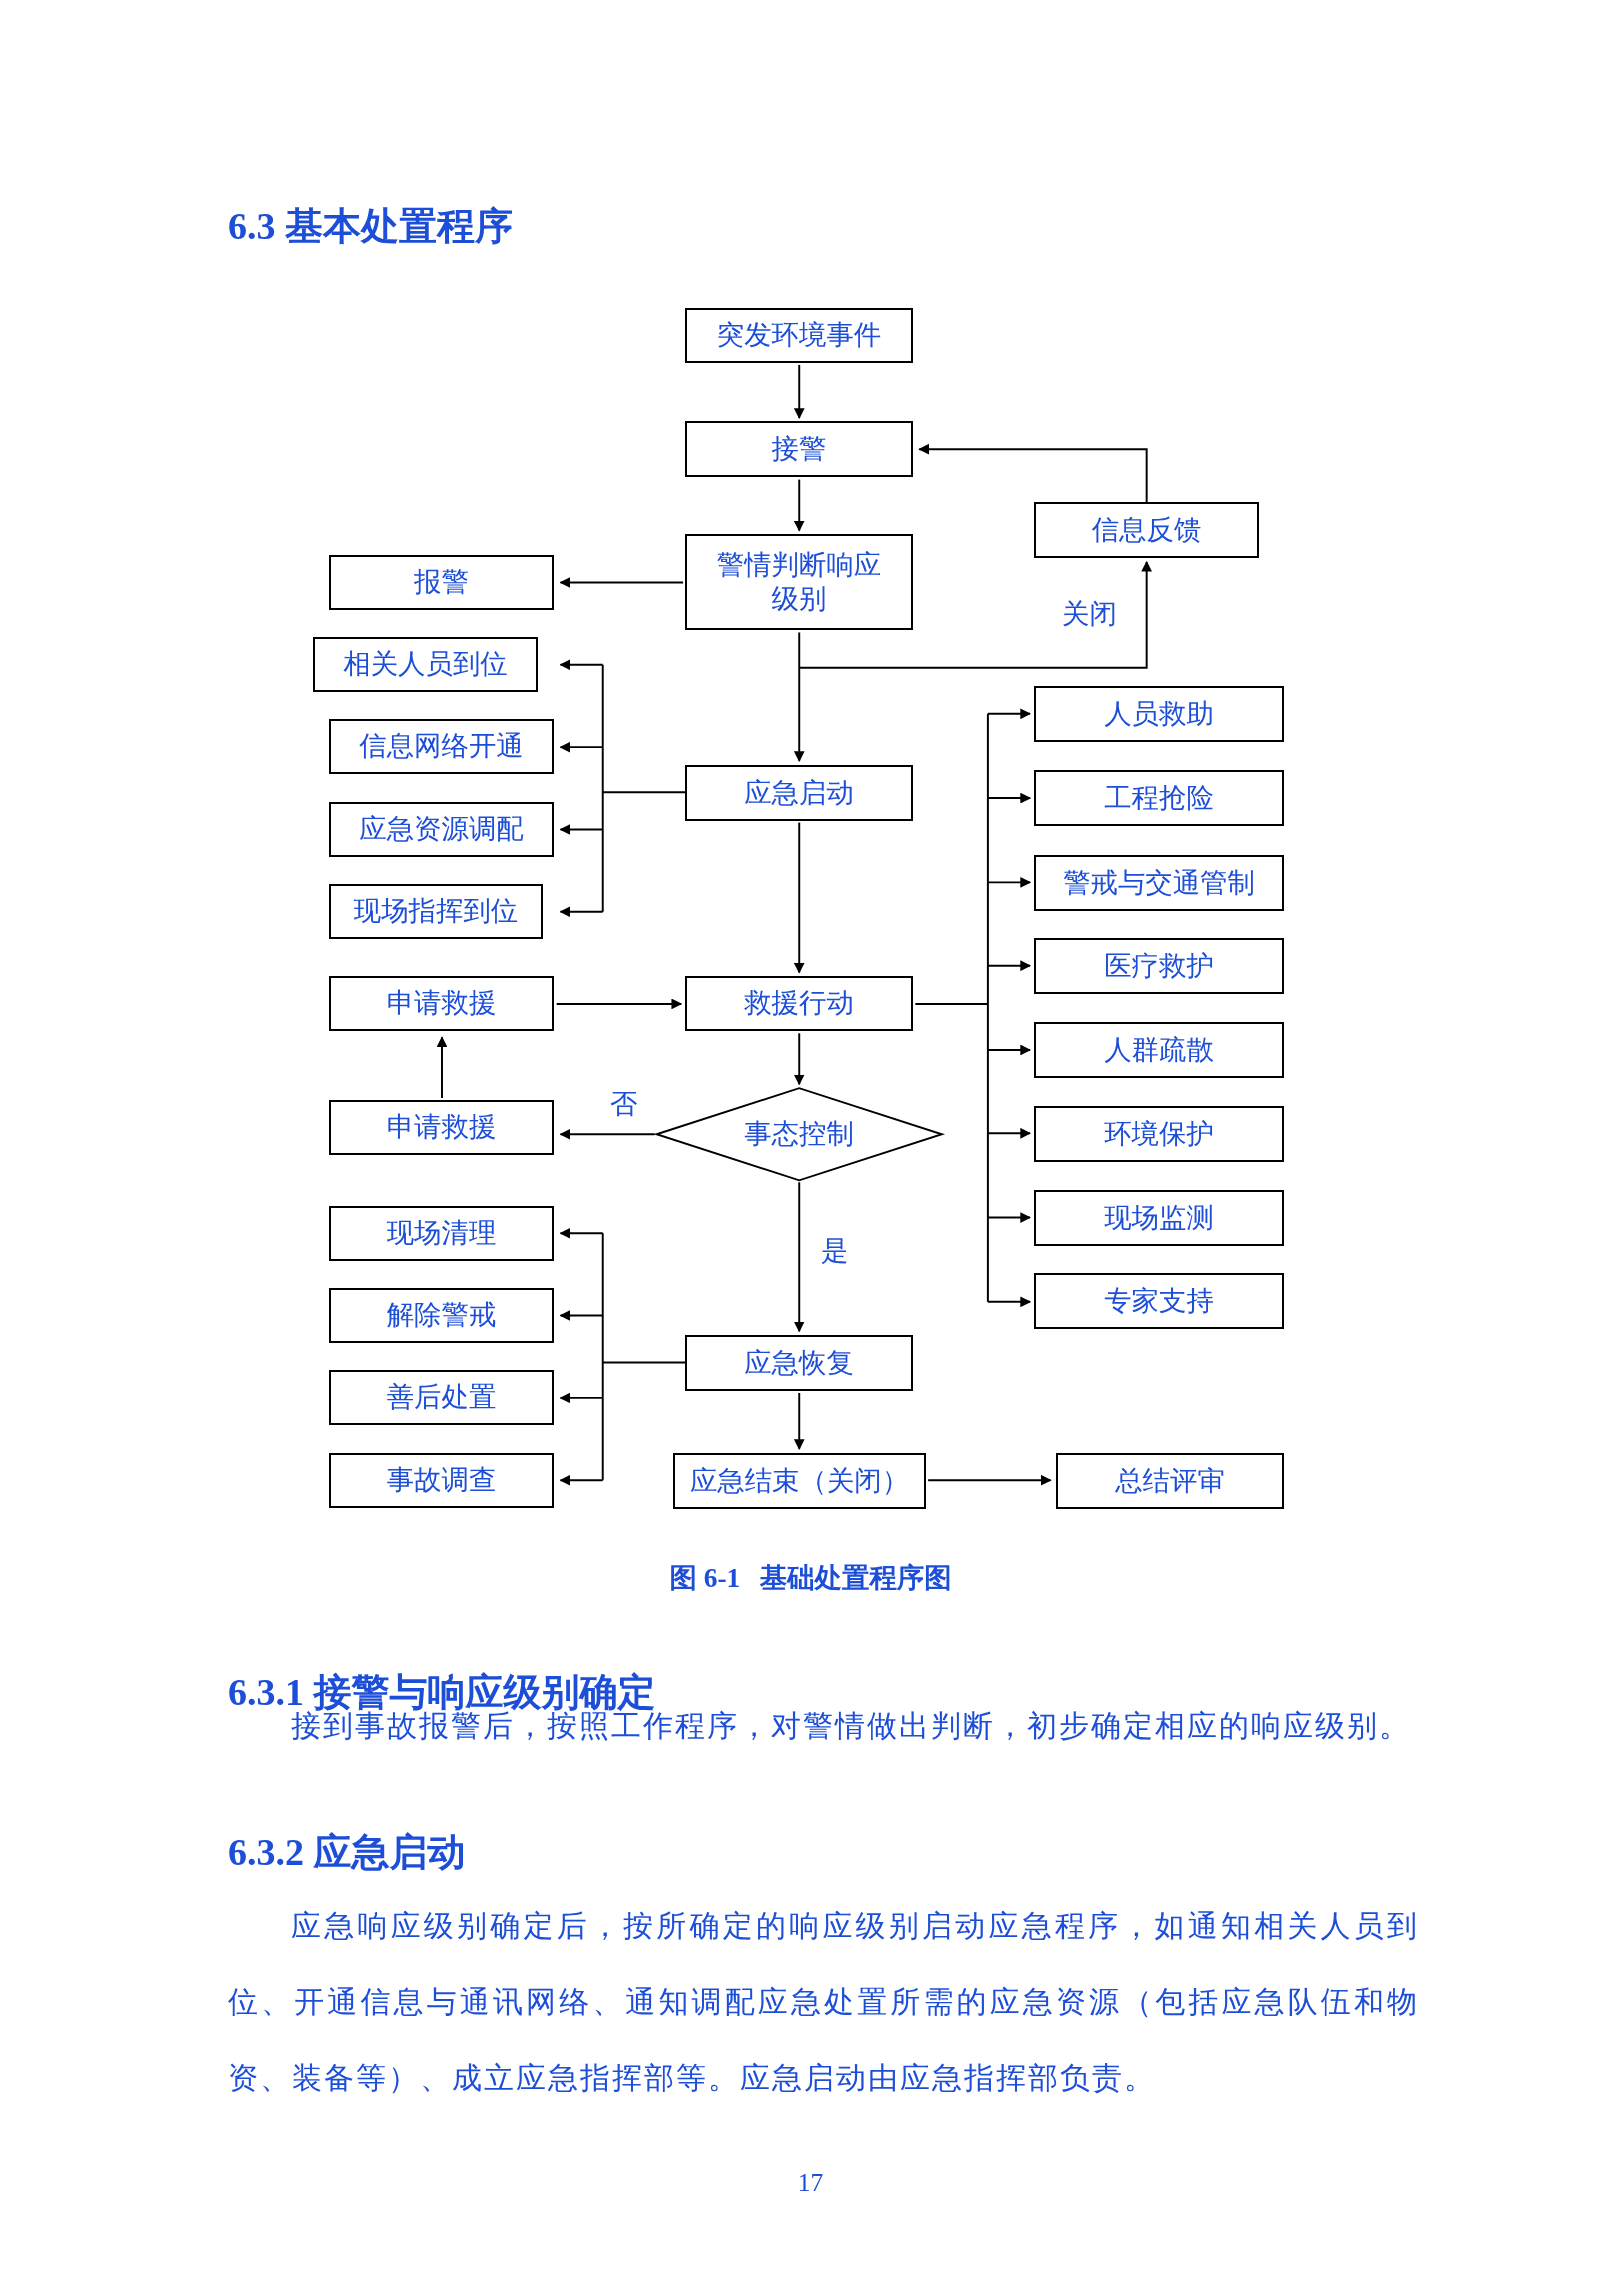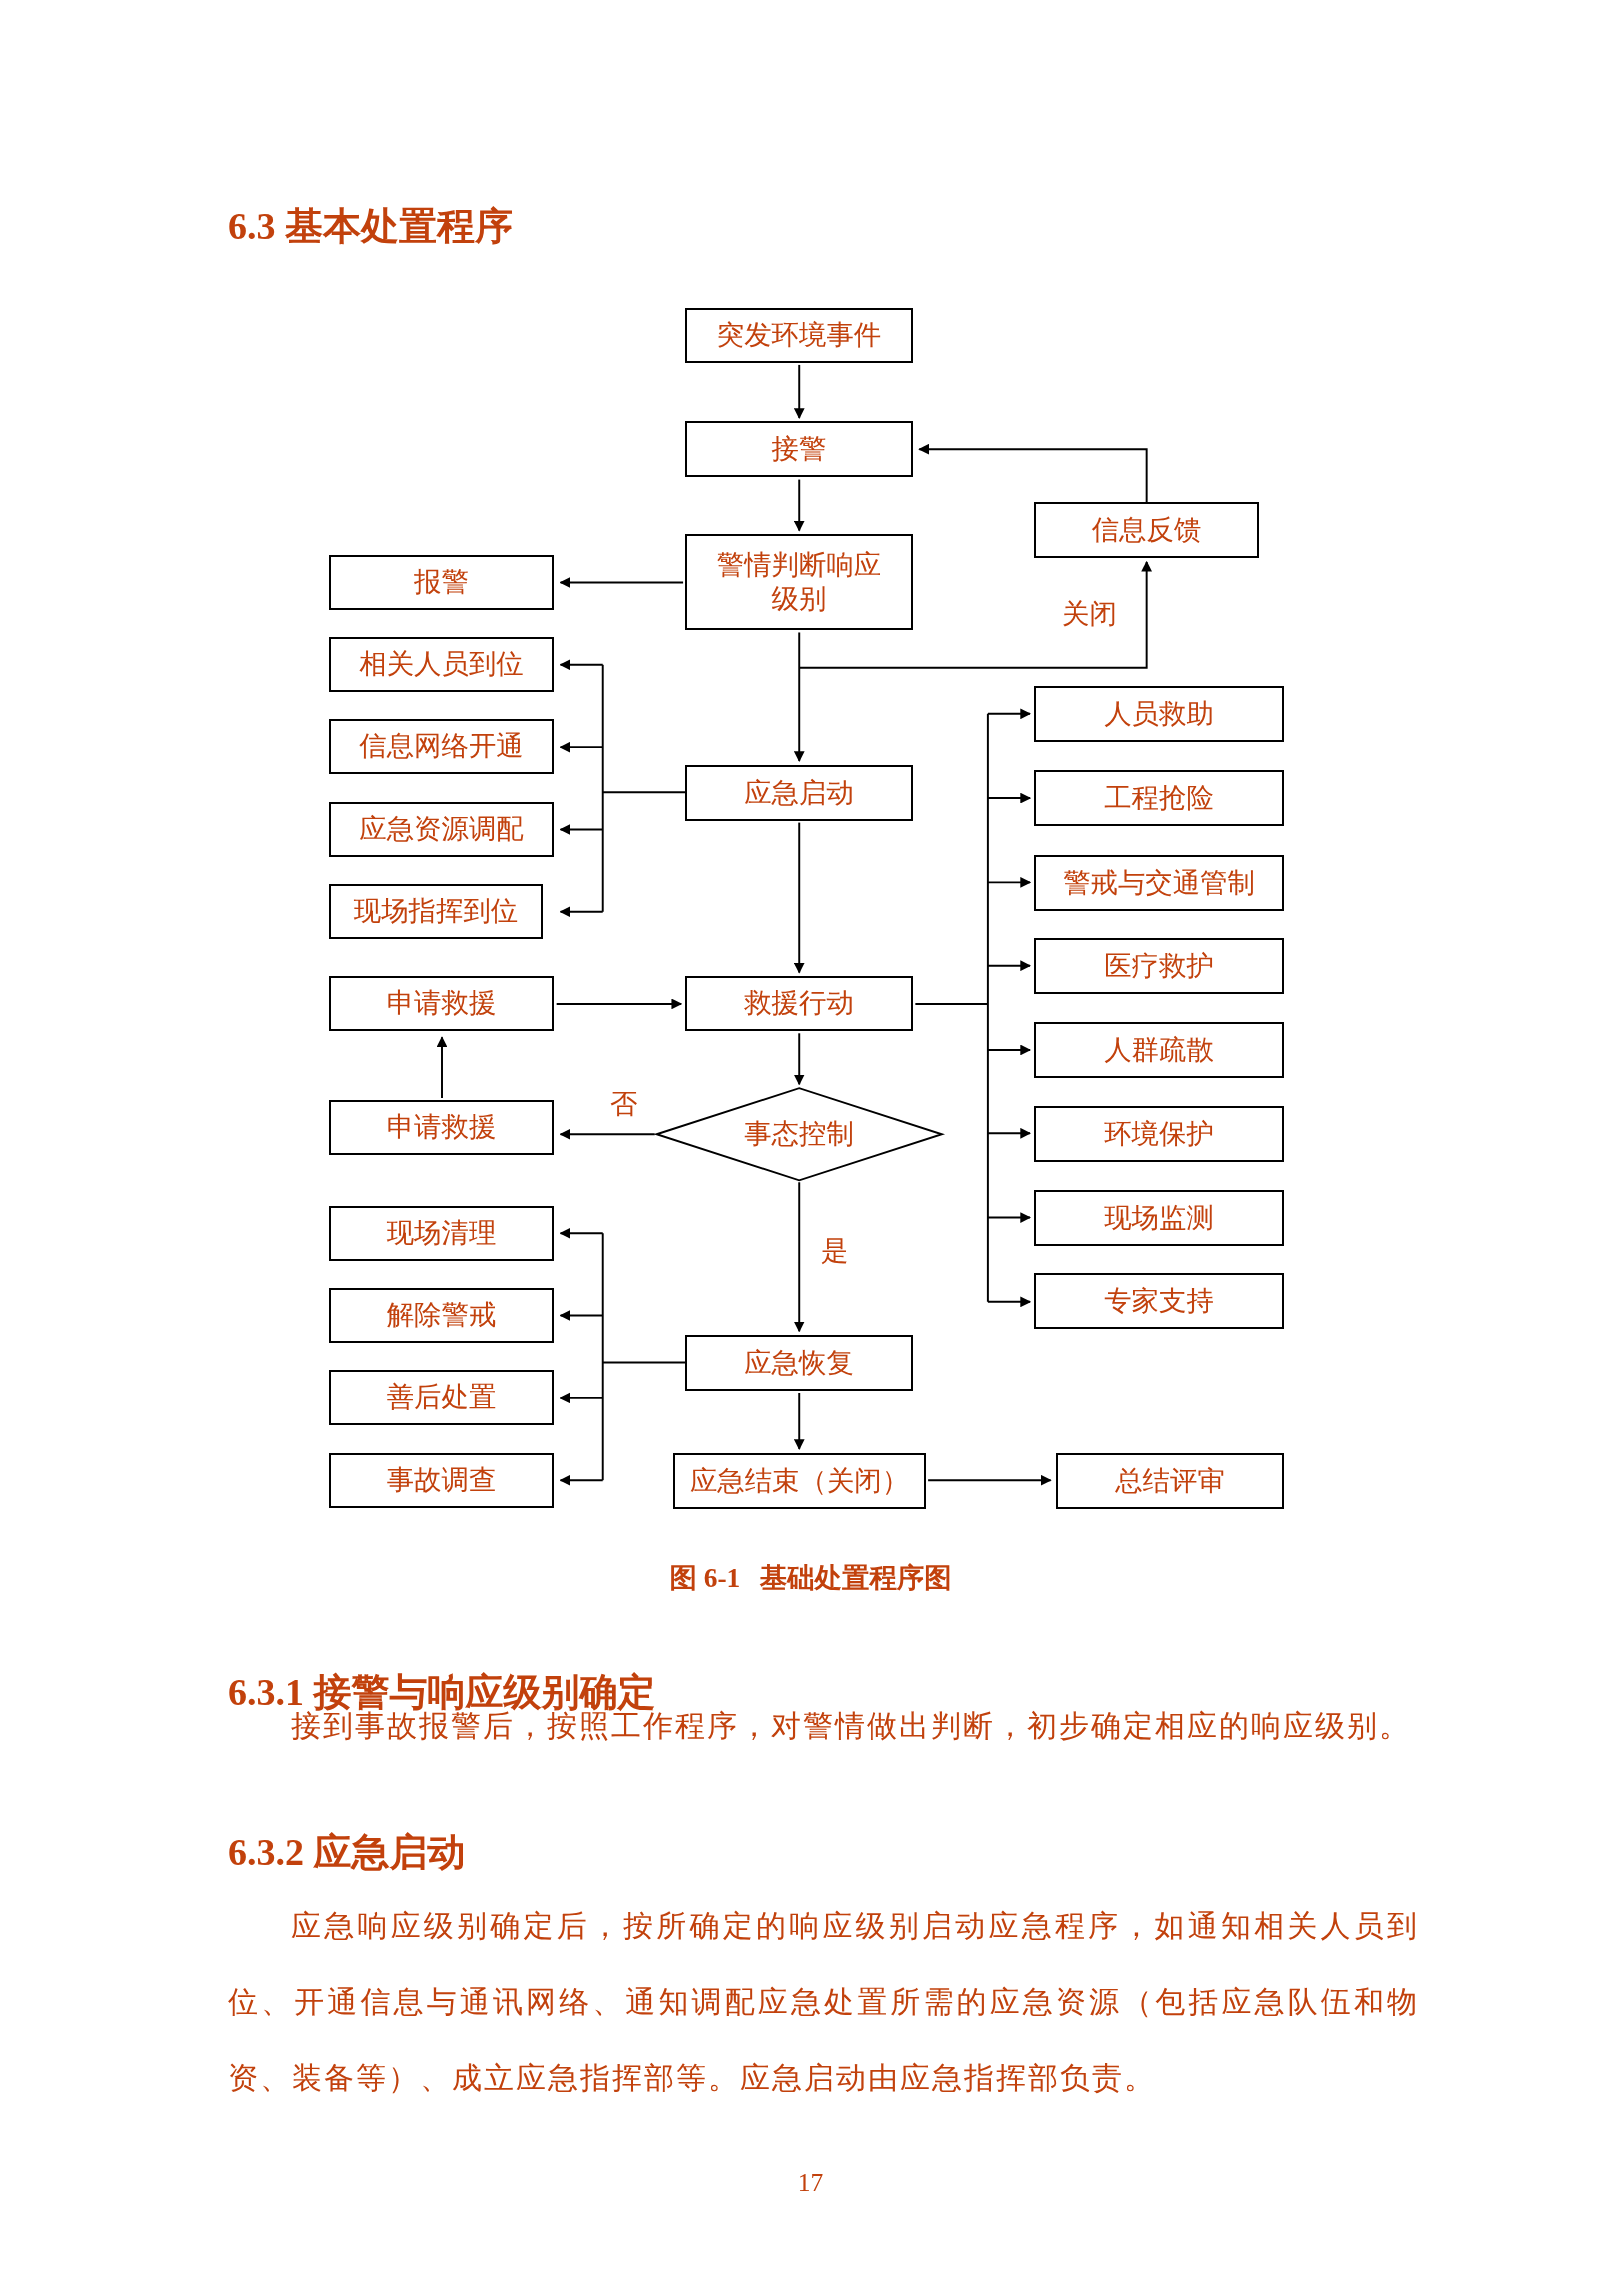--- a/index.html
+++ b/index.html
@@ -1,18 +1,18 @@
 <!DOCTYPE html>
 <html><head>
 <meta charset="utf-8">
 <style>
   html,body{margin:0;padding:0;background:#fff;}
   .page{
     position:relative;width:1621px;height:2293px;background:#ffffff;
-    font-family:"Liberation Serif", serif;color:#c2410c;overflow:hidden;
+    font-family:"Liberation Serif", serif;color:#1d4ed8;overflow:hidden;
   }
   .h1{position:absolute;font-size:38px;font-weight:bold;white-space:nowrap;}
   .para{position:absolute;font-size:30px;line-height:76px;text-align:justify;text-indent:63px;letter-spacing:2px;}
   .node{
     position:absolute;border:2px solid #000;background:#fff;
     display:flex;align-items:center;justify-content:center;
     font-size:27.4px;text-align:center;line-height:1.25;box-sizing:border-box;
   }
   .prewrap{white-space:pre-line;}
   .dlabel{
@@ -96,21 +96,21 @@
     <polygon points="670,1157 815.5,1110 961,1157 815.5,1204" fill="#fff" stroke="#000" stroke-width="2"></polygon>
   </svg>
 
   <div class="node" style="left:685px;top:308px;width:228px;height:55px">突发环境事件</div>
   <div class="node" style="left:685px;top:421px;width:228px;height:56px">接警</div>
   <div class="node" style="left:1034px;top:502px;width:225px;height:56px">信息反馈</div>
   <div class="node prewrap" style="left:685px;top:534px;width:228px;height:96px">警情判断响应
 级别</div>
   <div class="node" style="left:329px;top:555px;width:225px;height:55px">报警</div>
 
-  <div class="node" style="left:329px;top:637px;width:225px;height:55px">相关人员到位</div>
+  <div class="node" style="left:313px;top:637px;width:225px;height:55px">相关人员到位</div>
   <div class="node" style="left:329px;top:719px;width:225px;height:55px">信息网络开通</div>
   <div class="node" style="left:329px;top:802px;width:225px;height:55px">应急资源调配</div>
   <div class="node" style="left:329px;top:884px;width:214px;height:55px">现场指挥到位</div>
 
   <div class="node" style="left:685px;top:765px;width:228px;height:56px">应急启动</div>
 
   <div class="node" style="left:1034px;top:686px;width:250px;height:56px">人员救助</div>
   <div class="node" style="left:1034px;top:770px;width:250px;height:56px">工程抢险</div>
   <div class="node" style="left:1034px;top:855px;width:250px;height:56px">警戒与交通管制</div>
   <div class="node" style="left:1034px;top:938px;width:250px;height:56px">医疗救护</div>

